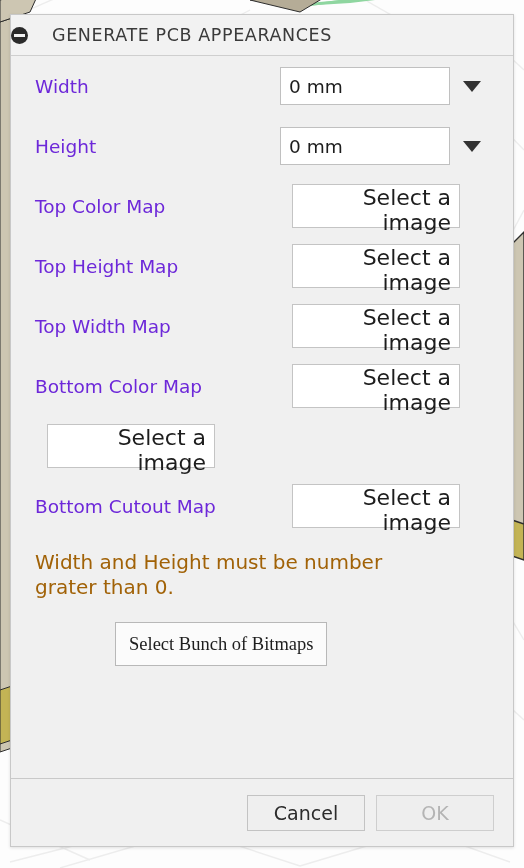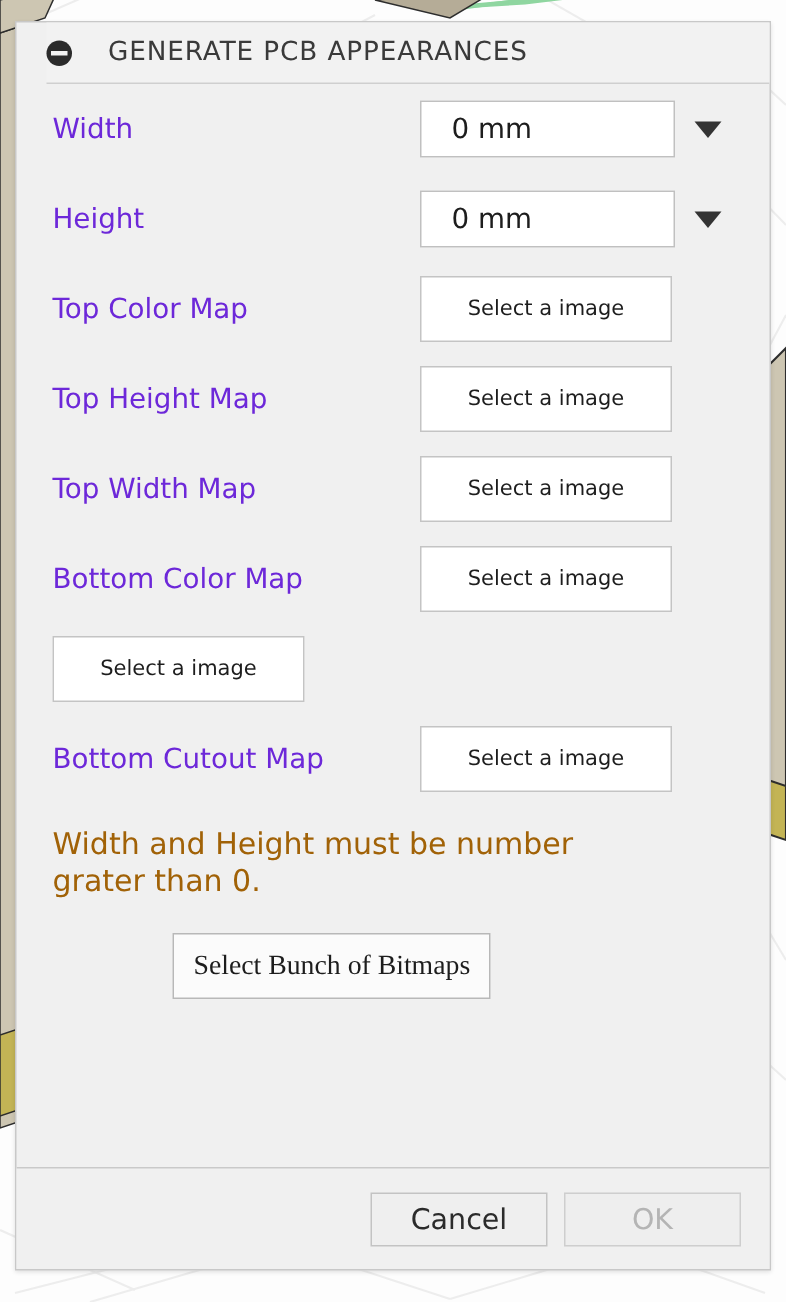--- a/index.html
+++ b/index.html
@@ -43,21 +43,20 @@
 
   
   #titlebar {
     height: 41px;
     min-height: 41px;
     background: #f2f2f2;
     border-bottom: 1px solid #cfcfcf;
     display: flex;
     align-items: center;
     box-sizing: border-box;
-    margin-left: 20px;
   }
   .collapse-icon {
     width: 17px;
     height: 17px;
     border-radius: 50%;
     background: #2b2b2b;
     position: relative;
     flex: 0 0 auto;
   }
   .collapse-icon::after {
@@ -108,21 +107,21 @@
   }
   .combo-input {
     width: 170px;
     height: 38px;
     box-sizing: border-box;
     background: #ffffff;
     border: 1px solid #c0c0c0;
     font-size: 18.5px;
     color: #1d1d1d;
     font-family: inherit;
-    padding: 0 20px;
+    padding: 0 8px;
     line-height: 36px;
     outline: none;
   }
   .combo-arrow {
     width: 22px;
     height: 38px;
     margin-left: 11px;
     display: flex;
     align-items: center;
     justify-content: center;
@@ -130,27 +129,27 @@
   }
   .combo-arrow svg { display: block; }
 
   
   .img-btn {
     width: 168px;
     height: 44px;
     box-sizing: border-box;
     background: #ffffff;
     border: 1px solid #c4c4c4;
-    font-size: 14px;
+    font-size: 22px;
     color: #1d1d1d;
     font-family: inherit;
-    text-align: center;
+    text-align: right;
     padding: 0 8px;
     cursor: pointer;
-    margin-left: 0;
+    margin-left: 12px;
   }
 
   
   #warning {
     padding: 14px 24px 0 24px;
     font-size: 20px;
     line-height: 25px;
     color: #a16207;
     font-weight: 400;
     max-width: 400px;

